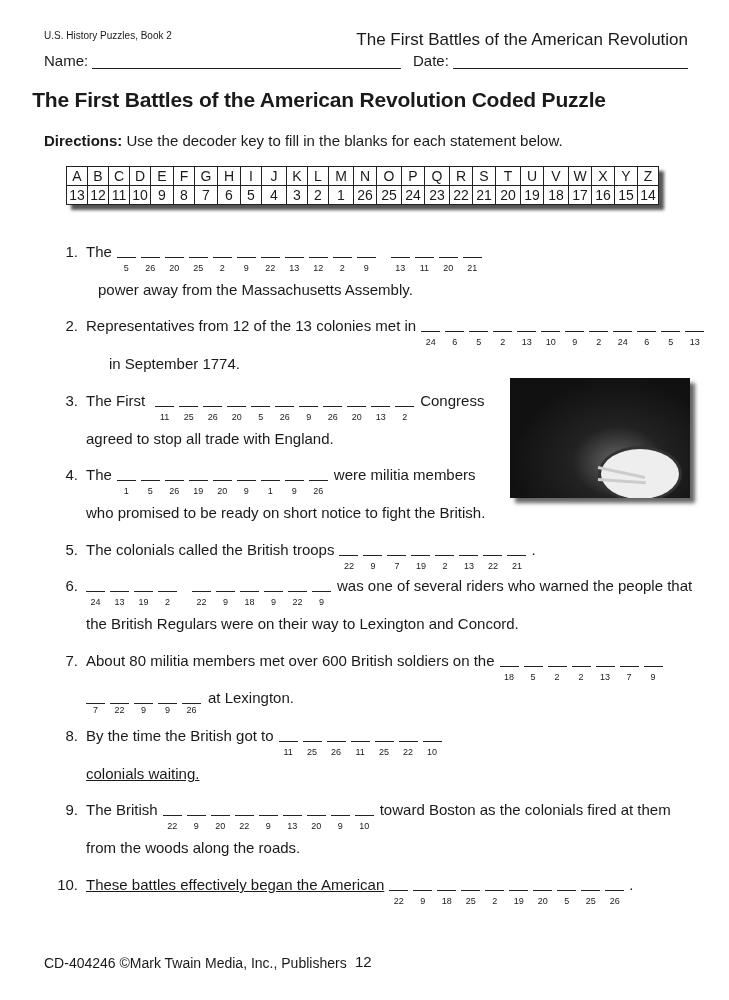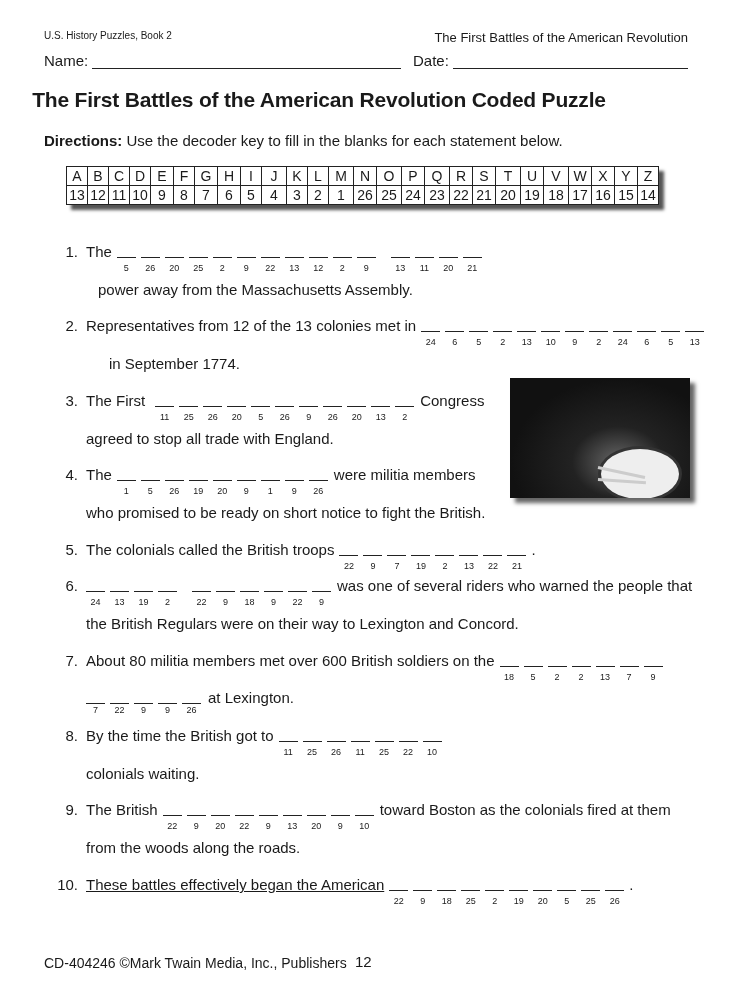--- a/index.html
+++ b/index.html
@@ -1,19 +1,19 @@
 <!DOCTYPE html>
 <html><head>
 <meta charset="utf-8">
 <style>
   html, body { margin: 0; padding: 0; background: #fff; }
   body { width: 729px; height: 1000px; position: relative; overflow: hidden;
          font-family: "Liberation Sans", sans-serif; color: #1a1a1a; }
   .hdr-left { position: absolute; left: 44px; top: 30px; font-size: 10px; }
-  .hdr-right { position: absolute; right: 41px; top: 30px; font-size: 13px; }
+  .hdr-right { position: absolute; right: 41px; top: 30px; font-size: 17px; }
   .name-row { position: absolute; left: 44px; top: 52px; width: 644px; font-size: 15px; display: flex; align-items: flex-end; }
   .name-row .line { border-bottom: 1px solid #222; height: 14px; }
   .title { position: absolute; left: 0; width: 638px; top: 88px; text-align: center; font-size: 21px; font-weight: bold; letter-spacing: -0.2px; }
   .directions { position: absolute; left: 44px; top: 132px; font-size: 15px; }
   .directions b { font-weight: bold; }
   .key { position: absolute; left: 66px; top: 166px; border-collapse: collapse; box-shadow: 5px 5px 3px #555; background:#fff; }
   .key td { border: 1px solid #222; text-align: center; font-size: 14px; height: 18px; padding: 0; }
   .q { position: absolute; left: 50px; font-size: 15px; line-height: 18px; white-space: nowrap; }
   .q .num { display: inline-block; width: 28px; text-align: right; margin-right: 8px; }
   .q2 { position: absolute; left: 86px; font-size: 15px; white-space: nowrap; }
@@ -378,21 +378,21 @@
         <span class="blank">
           <span>25</span>
         </span>
         <span class="blank">
           <span>22</span>
         </span>
         <span class="blank">
           <span>10</span>
         </span>
       </span></div>
-    <div class="q2" style="top: 765px;"><span>colonials waiting.</span></div>
+    <div class="q2" style="top: 765px; text-decoration: underline;"><span>colonials waiting.</span></div>
     <div class="q" style="top: 801px;"><span class="num">9.</span><span style="margin-right: 5px;">The British</span><span class="blanks">
         <span class="blank">
           <span>22</span>
         </span>
         <span class="blank">
           <span>9</span>
         </span>
         <span class="blank">
           <span>20</span>
         </span>

